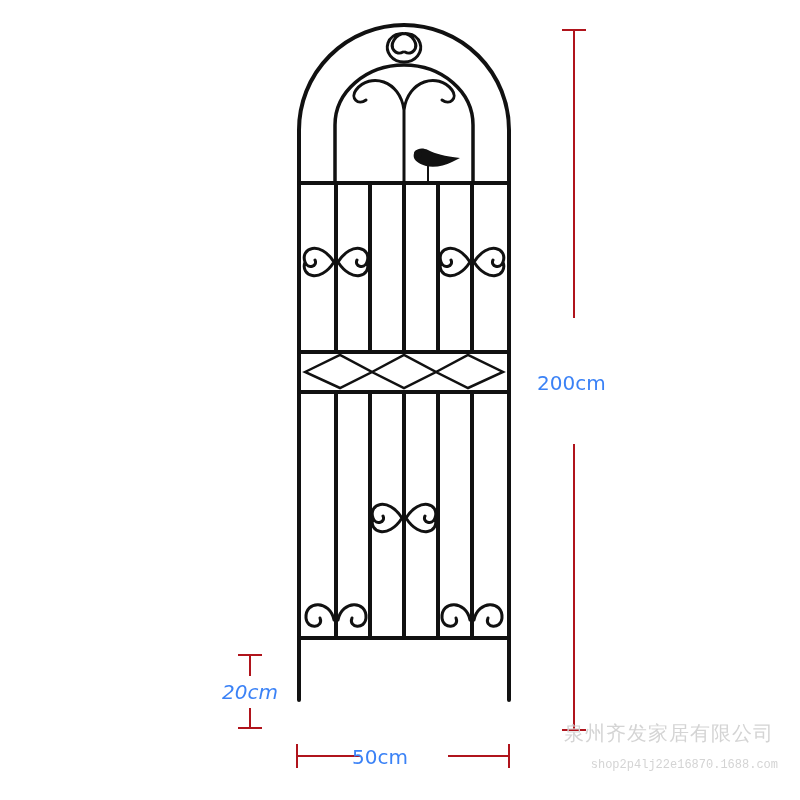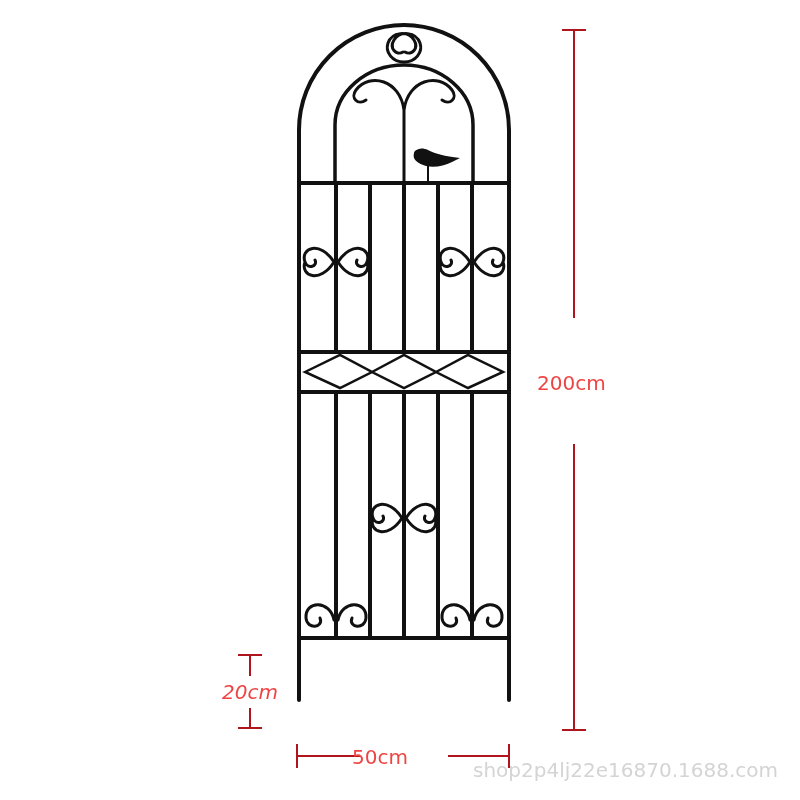--- a/index.html
+++ b/index.html
@@ -1,21 +1,21 @@
 <!DOCTYPE html>
 <html><head>
   <meta charset="utf-8">
   <style>
     html, body { margin: 0; padding: 0; background: #ffffff; }
     body { width: 800px; height: 800px; position: relative; overflow: hidden; font-family: "Liberation Sans", sans-serif; }
     #stage { position: absolute; left: 0; top: 0; width: 800px; height: 800px; }
-    .dim-label { position: absolute; font-family: "DejaVu Sans", sans-serif; font-size: 20px; color: #ef4444; white-space: nowrap; }
+    .dim-label { position: absolute; font-family: "DejaVu Sans", sans-serif; font-size: 20px; color: #3b82f6; white-space: nowrap; }
     .watermark { position: absolute; font-family: "DejaVu Sans", sans-serif; color: #d4d4d4; white-space: nowrap; }
     .wm1 { right: 26px; top: 720px; font-size: 20px; letter-spacing: 1px; }
-    .wm2 { right: 22px; top: 758px; font-size: 20px; }
+    .wm2 { right: 22px; top: 758px; font-size: 12px; font-family: Liberation Mono, monospace; }
   </style>
 </head>
 <body>
 
 <div id="stage">
   <svg width="800" height="800" viewBox="0 0 800 800">
     <g fill="none" stroke="#111" stroke-linecap="round">
 
       <path d="M299 700 L299 130 A105 105 0 0 1 509 130 L509 700" stroke-width="4"></path>
 
@@ -91,14 +91,15 @@
       <line x1="297" y1="756" x2="360" y2="756"></line>
       <line x1="448" y1="756" x2="509" y2="756"></line>
       <line x1="509" y1="744" x2="509" y2="768"></line>
     </g>
   </svg>
 
   <div class="dim-label" style="left:537px; top:371px;">200cm</div>
   <div class="dim-label" style="left:222px; top:680px;font-style:italic;">20cm</div>
   <div class="dim-label" style="left:352px; top:745px;">50cm</div>
 
+  <div class="watermark wm1">泉州齐发家居有限公司</div>
   <div class="watermark wm2">shop2p4lj22e16870.1688.com</div>
 </div>
 
 </body></html>

